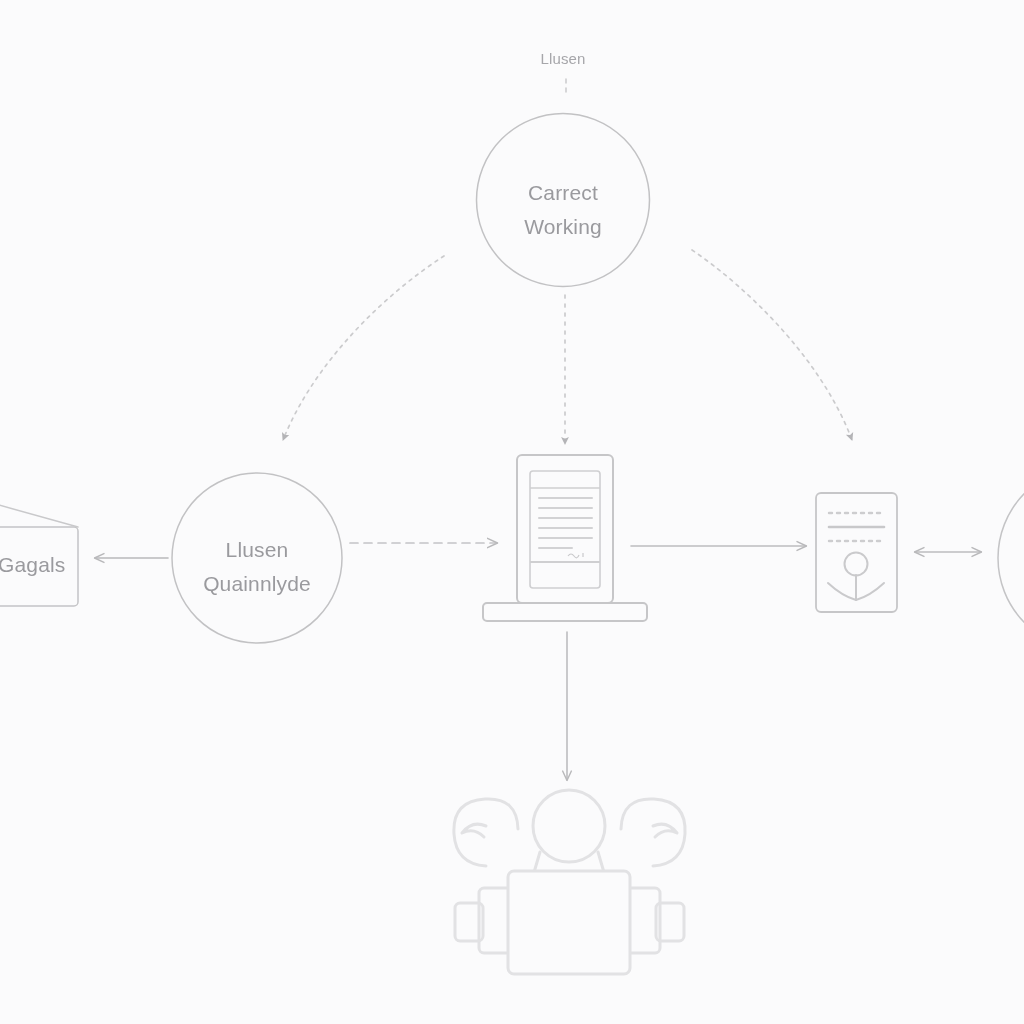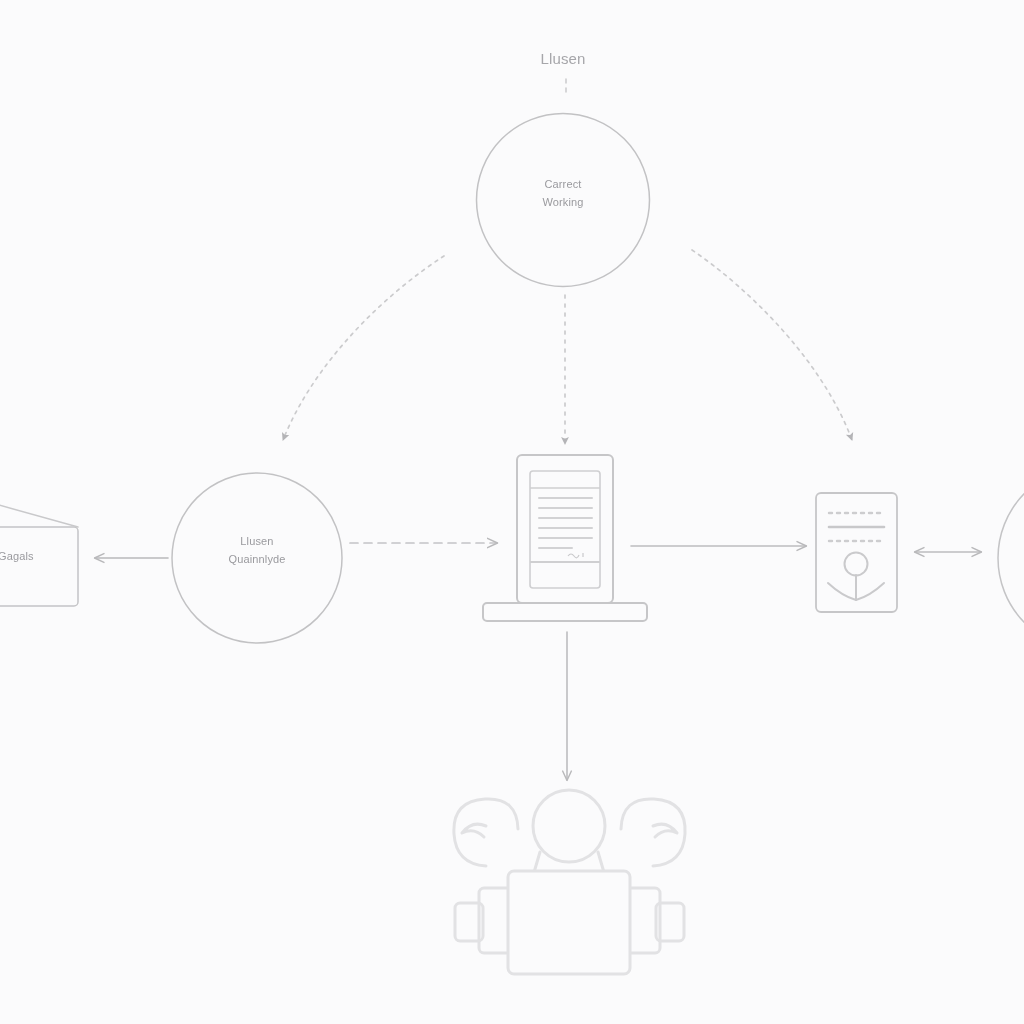--- a/index.html
+++ b/index.html
@@ -22,21 +22,21 @@
     position: absolute;
     left: 0;
     top: 0;
     width: 1024px;
     height: 1024px;
   }
   .node-label {
     position: absolute;
     text-align: center;
     color: #9a9a9e;
-    font-size: 11px;
+    font-size: 21px;
     line-height: 1.62;
     letter-spacing: 0.15px;
     white-space: pre-line;
     pointer-events: none;
     font-weight: 400;
   }
   #label-top-circle {
     left: 463px;
     top: 176px;
     width: 200px;

